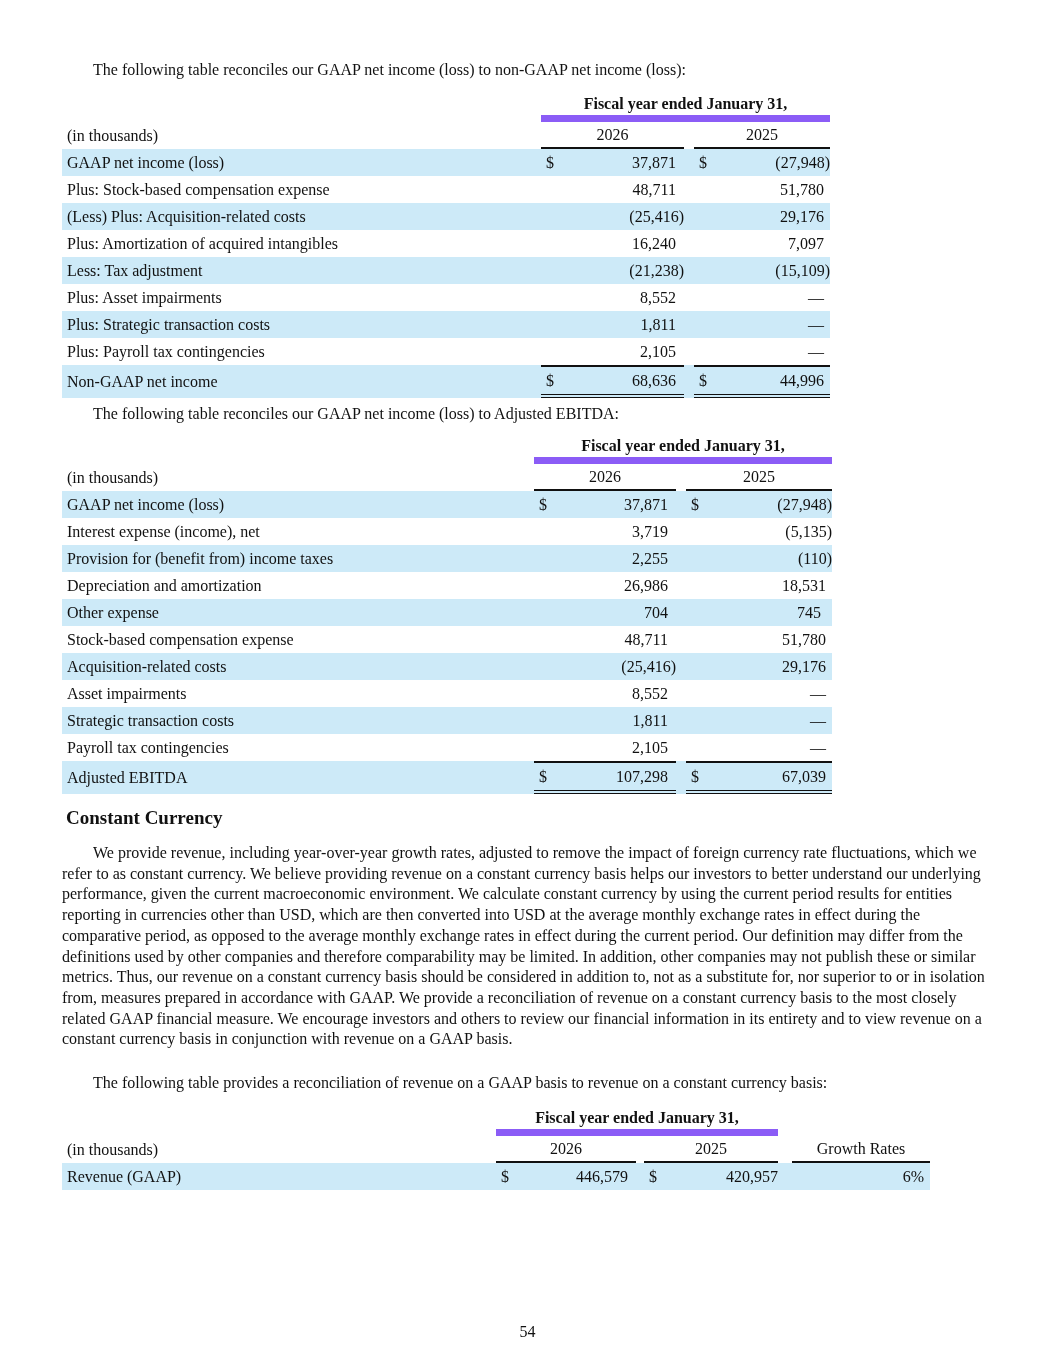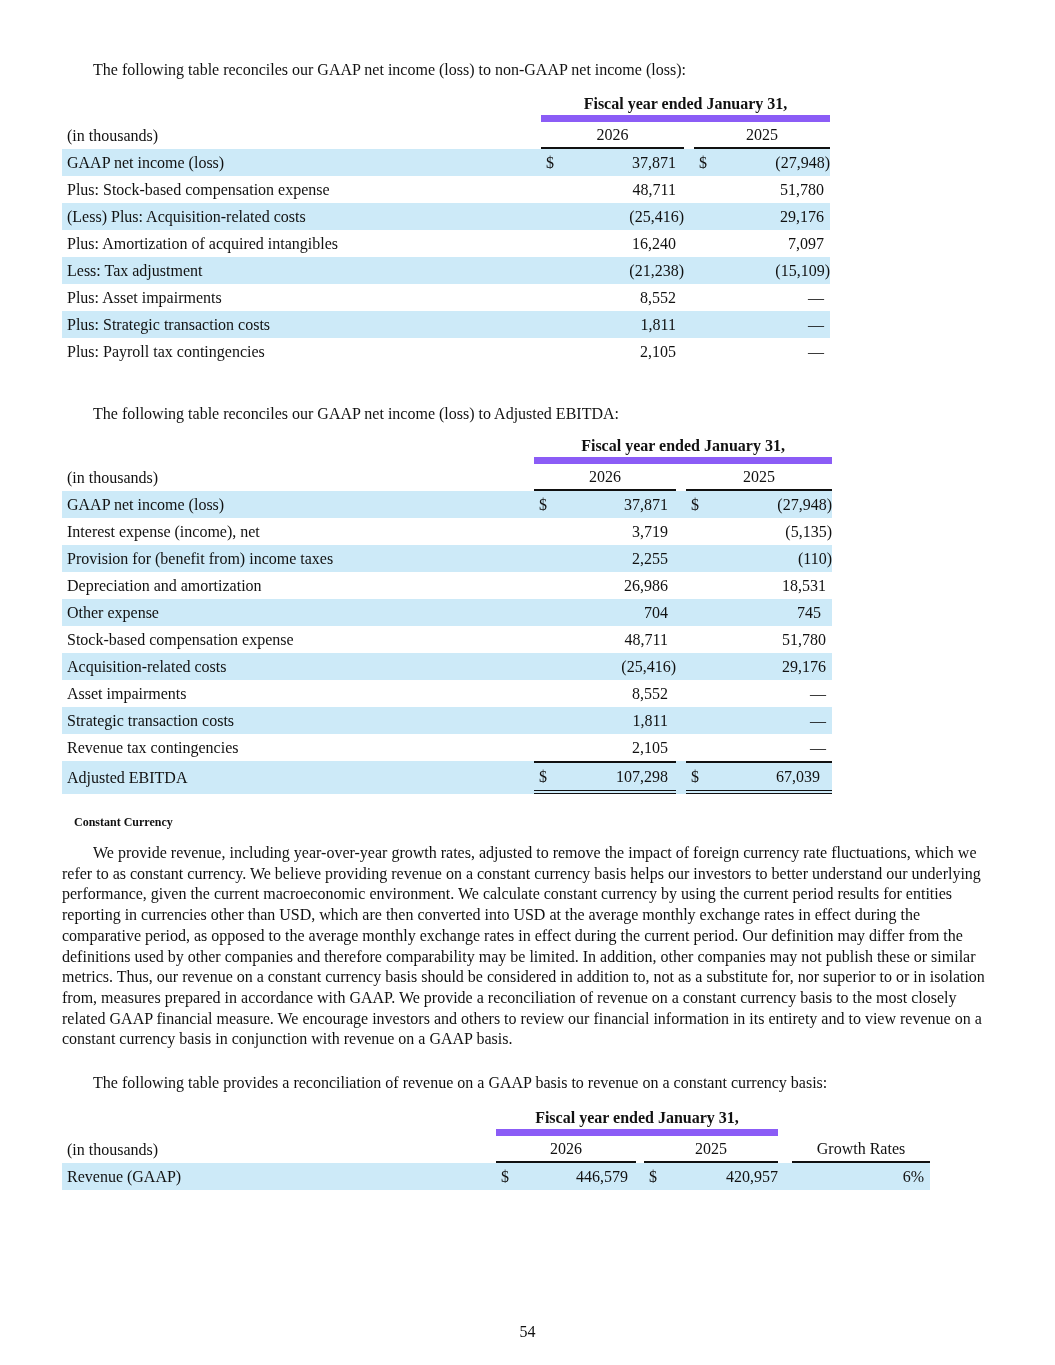--- a/index.html
+++ b/index.html
@@ -21,21 +21,21 @@
   .head-row td { font-weight: normal; }
   .fy { text-align: center; font-weight: bold; border-bottom: 7px solid #8b5cf6; height: 22px !important; }
   .yr { text-align: center; font-weight: bold; border-bottom: 2px solid #111; height: 22px !important; }
   .gap { width: 10px; }
   .dol { text-align: left; padding-left: 5px !important; }
   .num { text-align: right; }
   .paren-pad { width: 8px; }
   .topline { border-top: 2px solid #111; }
   .dbl { border-bottom: 4px double #111; }
   .section-heading {
-    position: absolute; left: 62px; top: 803px; margin: 12px; font-weight: bold; font-size: 12px; text-align: center;
+    position: absolute; left: 62px; top: 803px; margin: 4px; font-weight: bold; font-size: 19px; text-align: center;
   }
   .para {
     position: absolute; left: 62px; top: 843px; width: 935px; margin: 0;
     line-height: 20.7px; text-indent: 31px; font-size: 16px;
   }
   .page-num {
     position: absolute; left: 0; width: 1055px; top: 1323px; text-align: center; font-size: 16px;
   }
 </style>
 </head>
@@ -138,20 +138,30 @@
       <tr>
         <td class="lbl bgc">Plus: Payroll tax contingencies</td>
         <td class="dol bgc"></td>
         <td class="num bgc">2,105</td>
         <td class="paren-pad bgc"></td>
         <td class="gap bgc"></td>
         <td class="dol bgc"></td>
         <td class="num bgc" style="padding-right: 6px;">—</td>
         <td class="bgc"></td>
       </tr>
+      <tr class="hl">
+        <td class="lbl bgc">Non-GAAP net income</td>
+        <td class="dol bgc topline dbl">$</td>
+        <td class="num bgc topline dbl">68,636</td>
+        <td class="paren-pad bgc topline dbl"></td>
+        <td class="gap bgc"></td>
+        <td class="dol bgc topline dbl">$</td>
+        <td class="num bgc topline dbl" style="padding-right: 6px;">44,996</td>
+        <td class="bgc topline dbl"></td>
+      </tr>
     </tbody>
 </table>
 
 <p class="intro" style="top:404px;">The following table reconciles our GAAP net income (loss) to Adjusted EBITDA:</p>
 
 <table class="fin" style="left:62px; top:435px;">
   <colgroup>
     <col style="width:472px">
       <col style="width:22px">
       <col style="width:112px">
@@ -257,37 +267,37 @@
         <td class="lbl bgc">Strategic transaction costs</td>
         <td class="dol bgc"></td>
         <td class="num bgc">1,811</td>
         <td class="paren-pad bgc"></td>
         <td class="gap bgc"></td>
         <td class="dol bgc"></td>
         <td class="num bgc" style="padding-right: 6px;">—</td>
         <td class="bgc"></td>
       </tr>
       <tr>
-        <td class="lbl bgc">Revenue tax contingencies</td>
+        <td class="lbl bgc">Payroll tax contingencies</td>
         <td class="dol bgc"></td>
         <td class="num bgc">2,105</td>
         <td class="paren-pad bgc"></td>
         <td class="gap bgc"></td>
         <td class="dol bgc"></td>
         <td class="num bgc" style="padding-right: 6px;">—</td>
         <td class="bgc"></td>
       </tr>
       <tr class="hl">
         <td class="lbl bgc">Adjusted EBITDA</td>
         <td class="dol bgc topline dbl">$</td>
         <td class="num bgc topline dbl">107,298</td>
         <td class="paren-pad bgc topline dbl"></td>
         <td class="gap bgc"></td>
         <td class="dol bgc topline dbl">$</td>
-        <td class="num bgc topline dbl" style="padding-right: 12px; margin-top: 16px;">67,039</td>
+        <td class="num bgc topline dbl" style="padding-right: 6px; margin-top: 16px;">67,039</td>
         <td class="bgc topline dbl"></td>
       </tr>
     </tbody>
 </table>
 
 <p class="section-heading">Constant Currency</p>
 <p class="para">We provide revenue, including year-over-year growth rates, adjusted to remove the impact of foreign currency rate fluctuations, which we refer to as constant currency. We believe providing revenue on a constant currency basis helps our investors to better understand our underlying performance, given the current macroeconomic environment. We calculate constant currency by using the current period results for entities reporting in currencies other than USD, which are then converted into USD at the average monthly exchange rates in effect during the comparative period, as opposed to the average monthly exchange rates in effect during the current period. Our definition may differ from the definitions used by other companies and therefore comparability may be limited. In addition, other companies may not publish these or similar metrics. Thus, our revenue on a constant currency basis should be considered in addition to, not as a substitute for, nor superior to or in isolation from, measures prepared in accordance with GAAP. We provide a reconciliation of revenue on a constant currency basis to the most closely related GAAP financial measure. We encourage investors and others to review our financial information in its entirety and to view revenue on a constant currency basis in conjunction with revenue on a GAAP basis.</p>
 
 <p class="intro" style="top:1073px;">The following table provides a reconciliation of revenue on a GAAP basis to revenue on a constant currency basis:</p>
 

